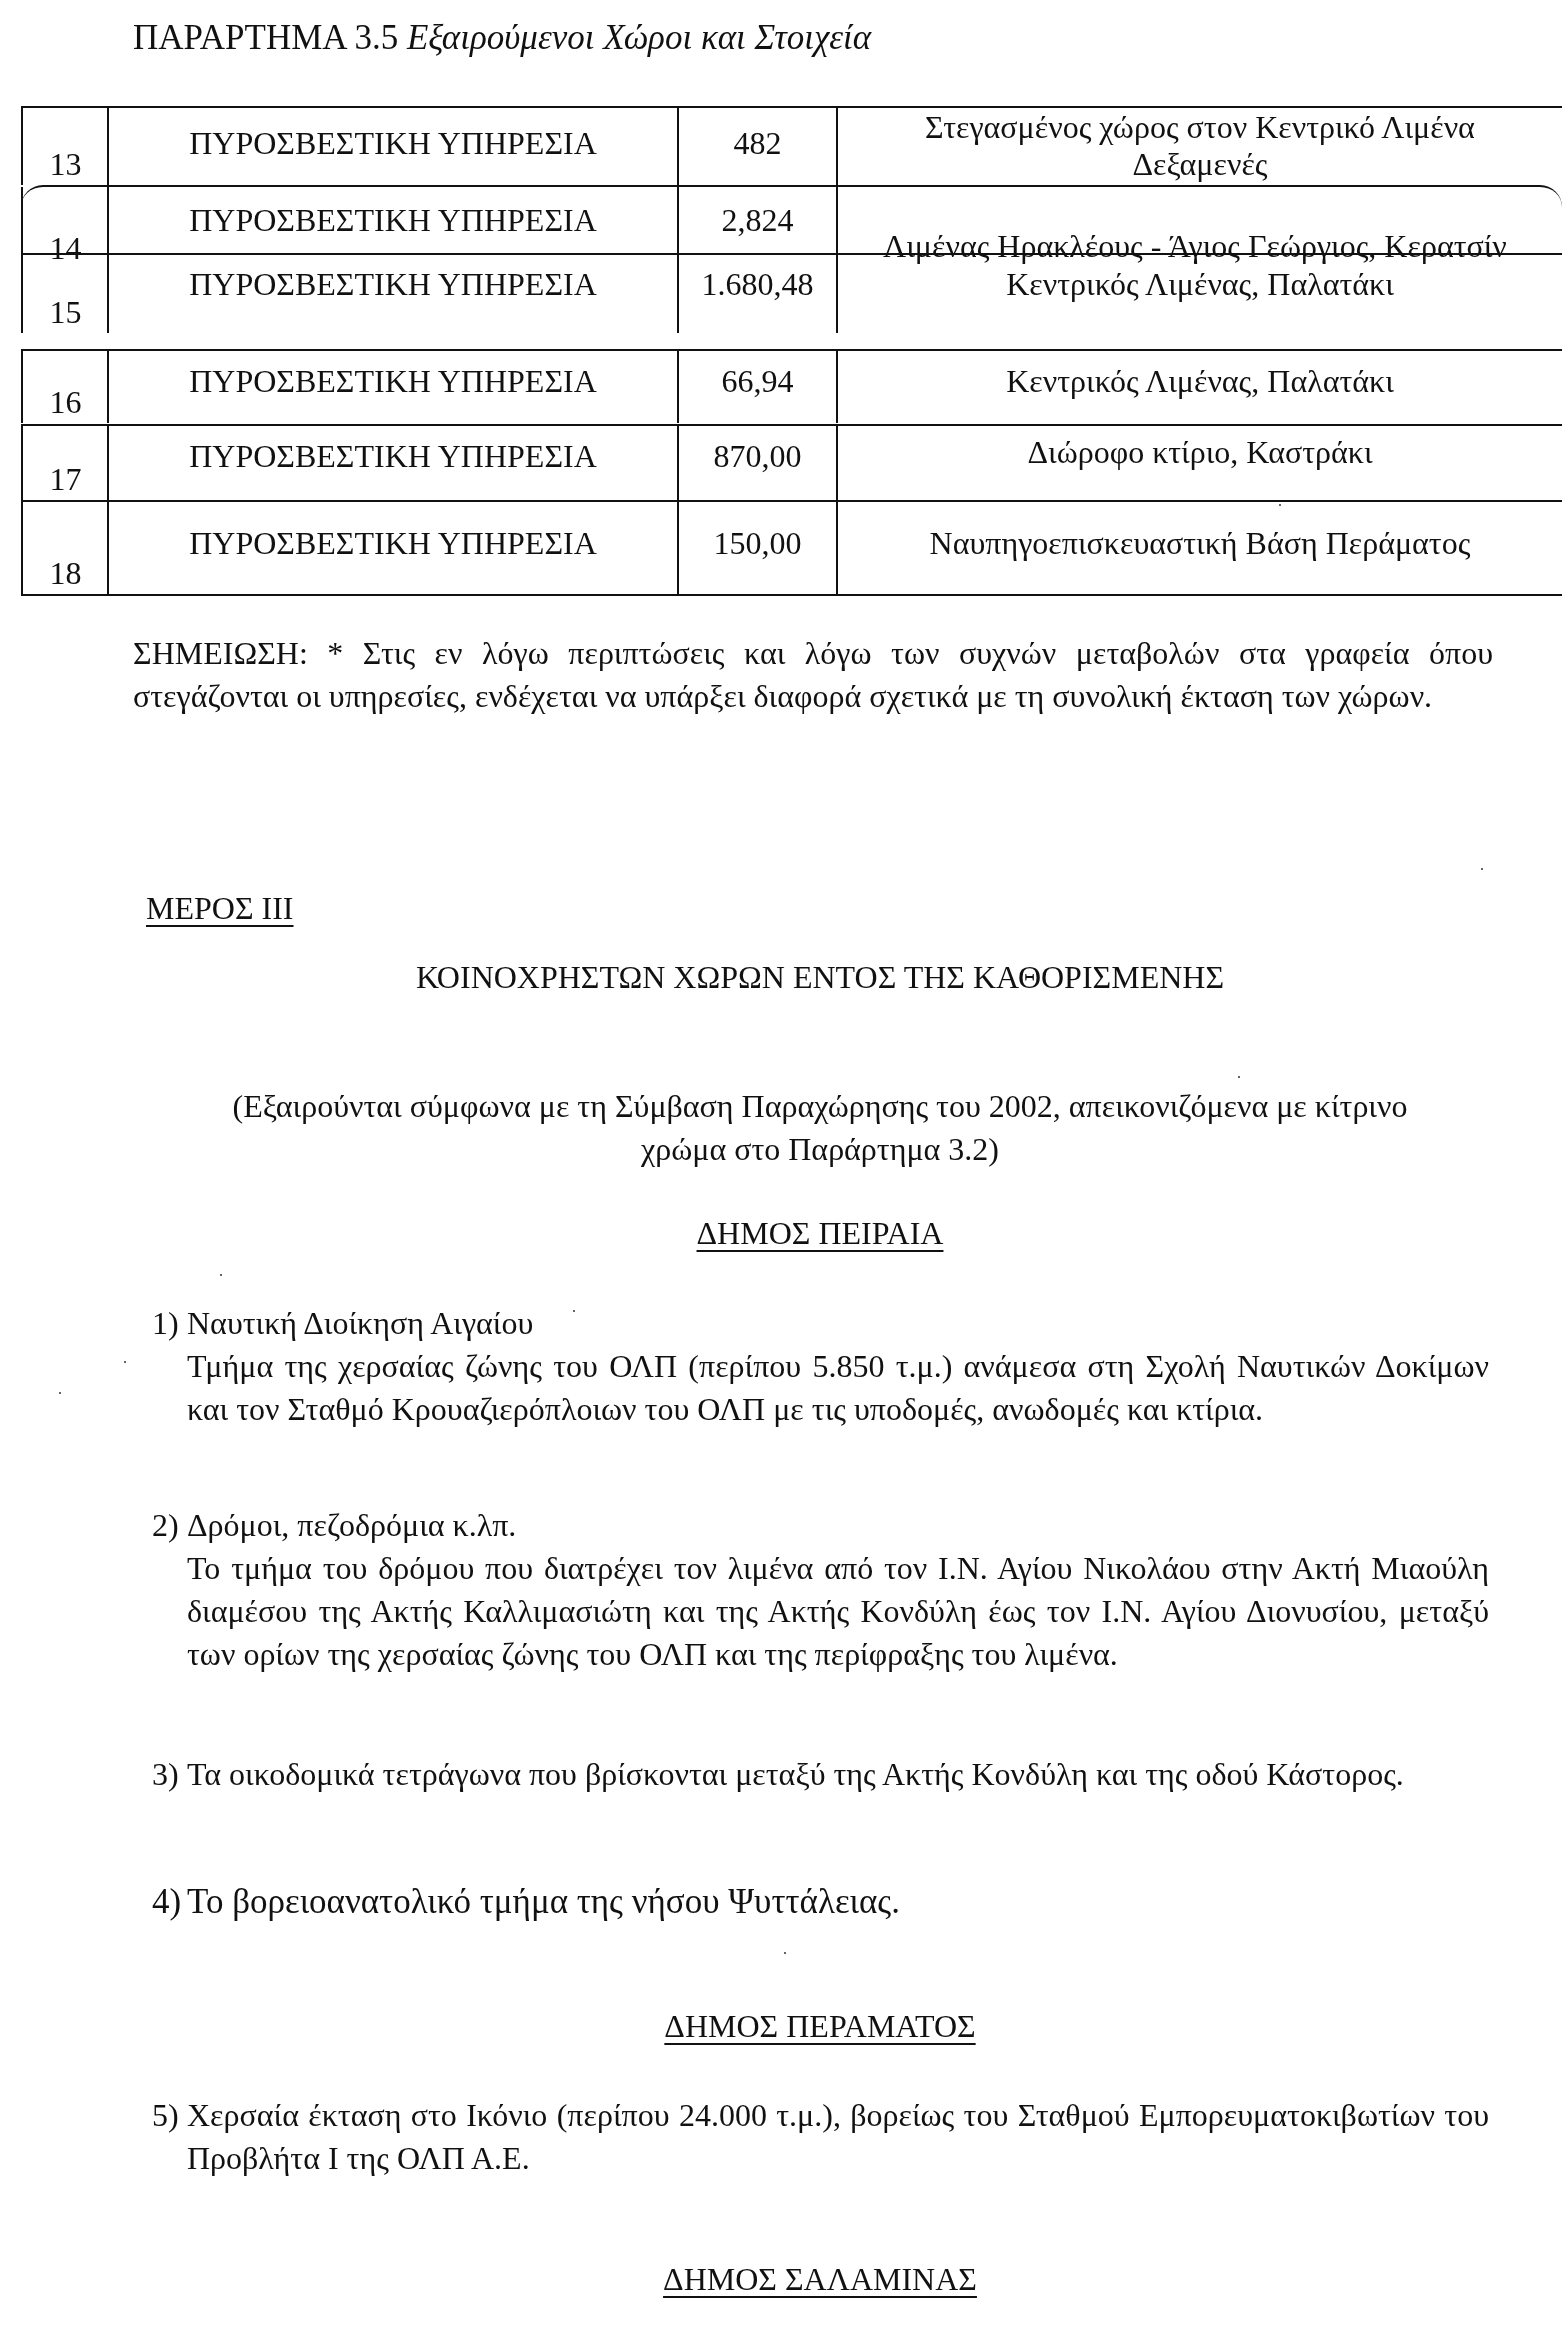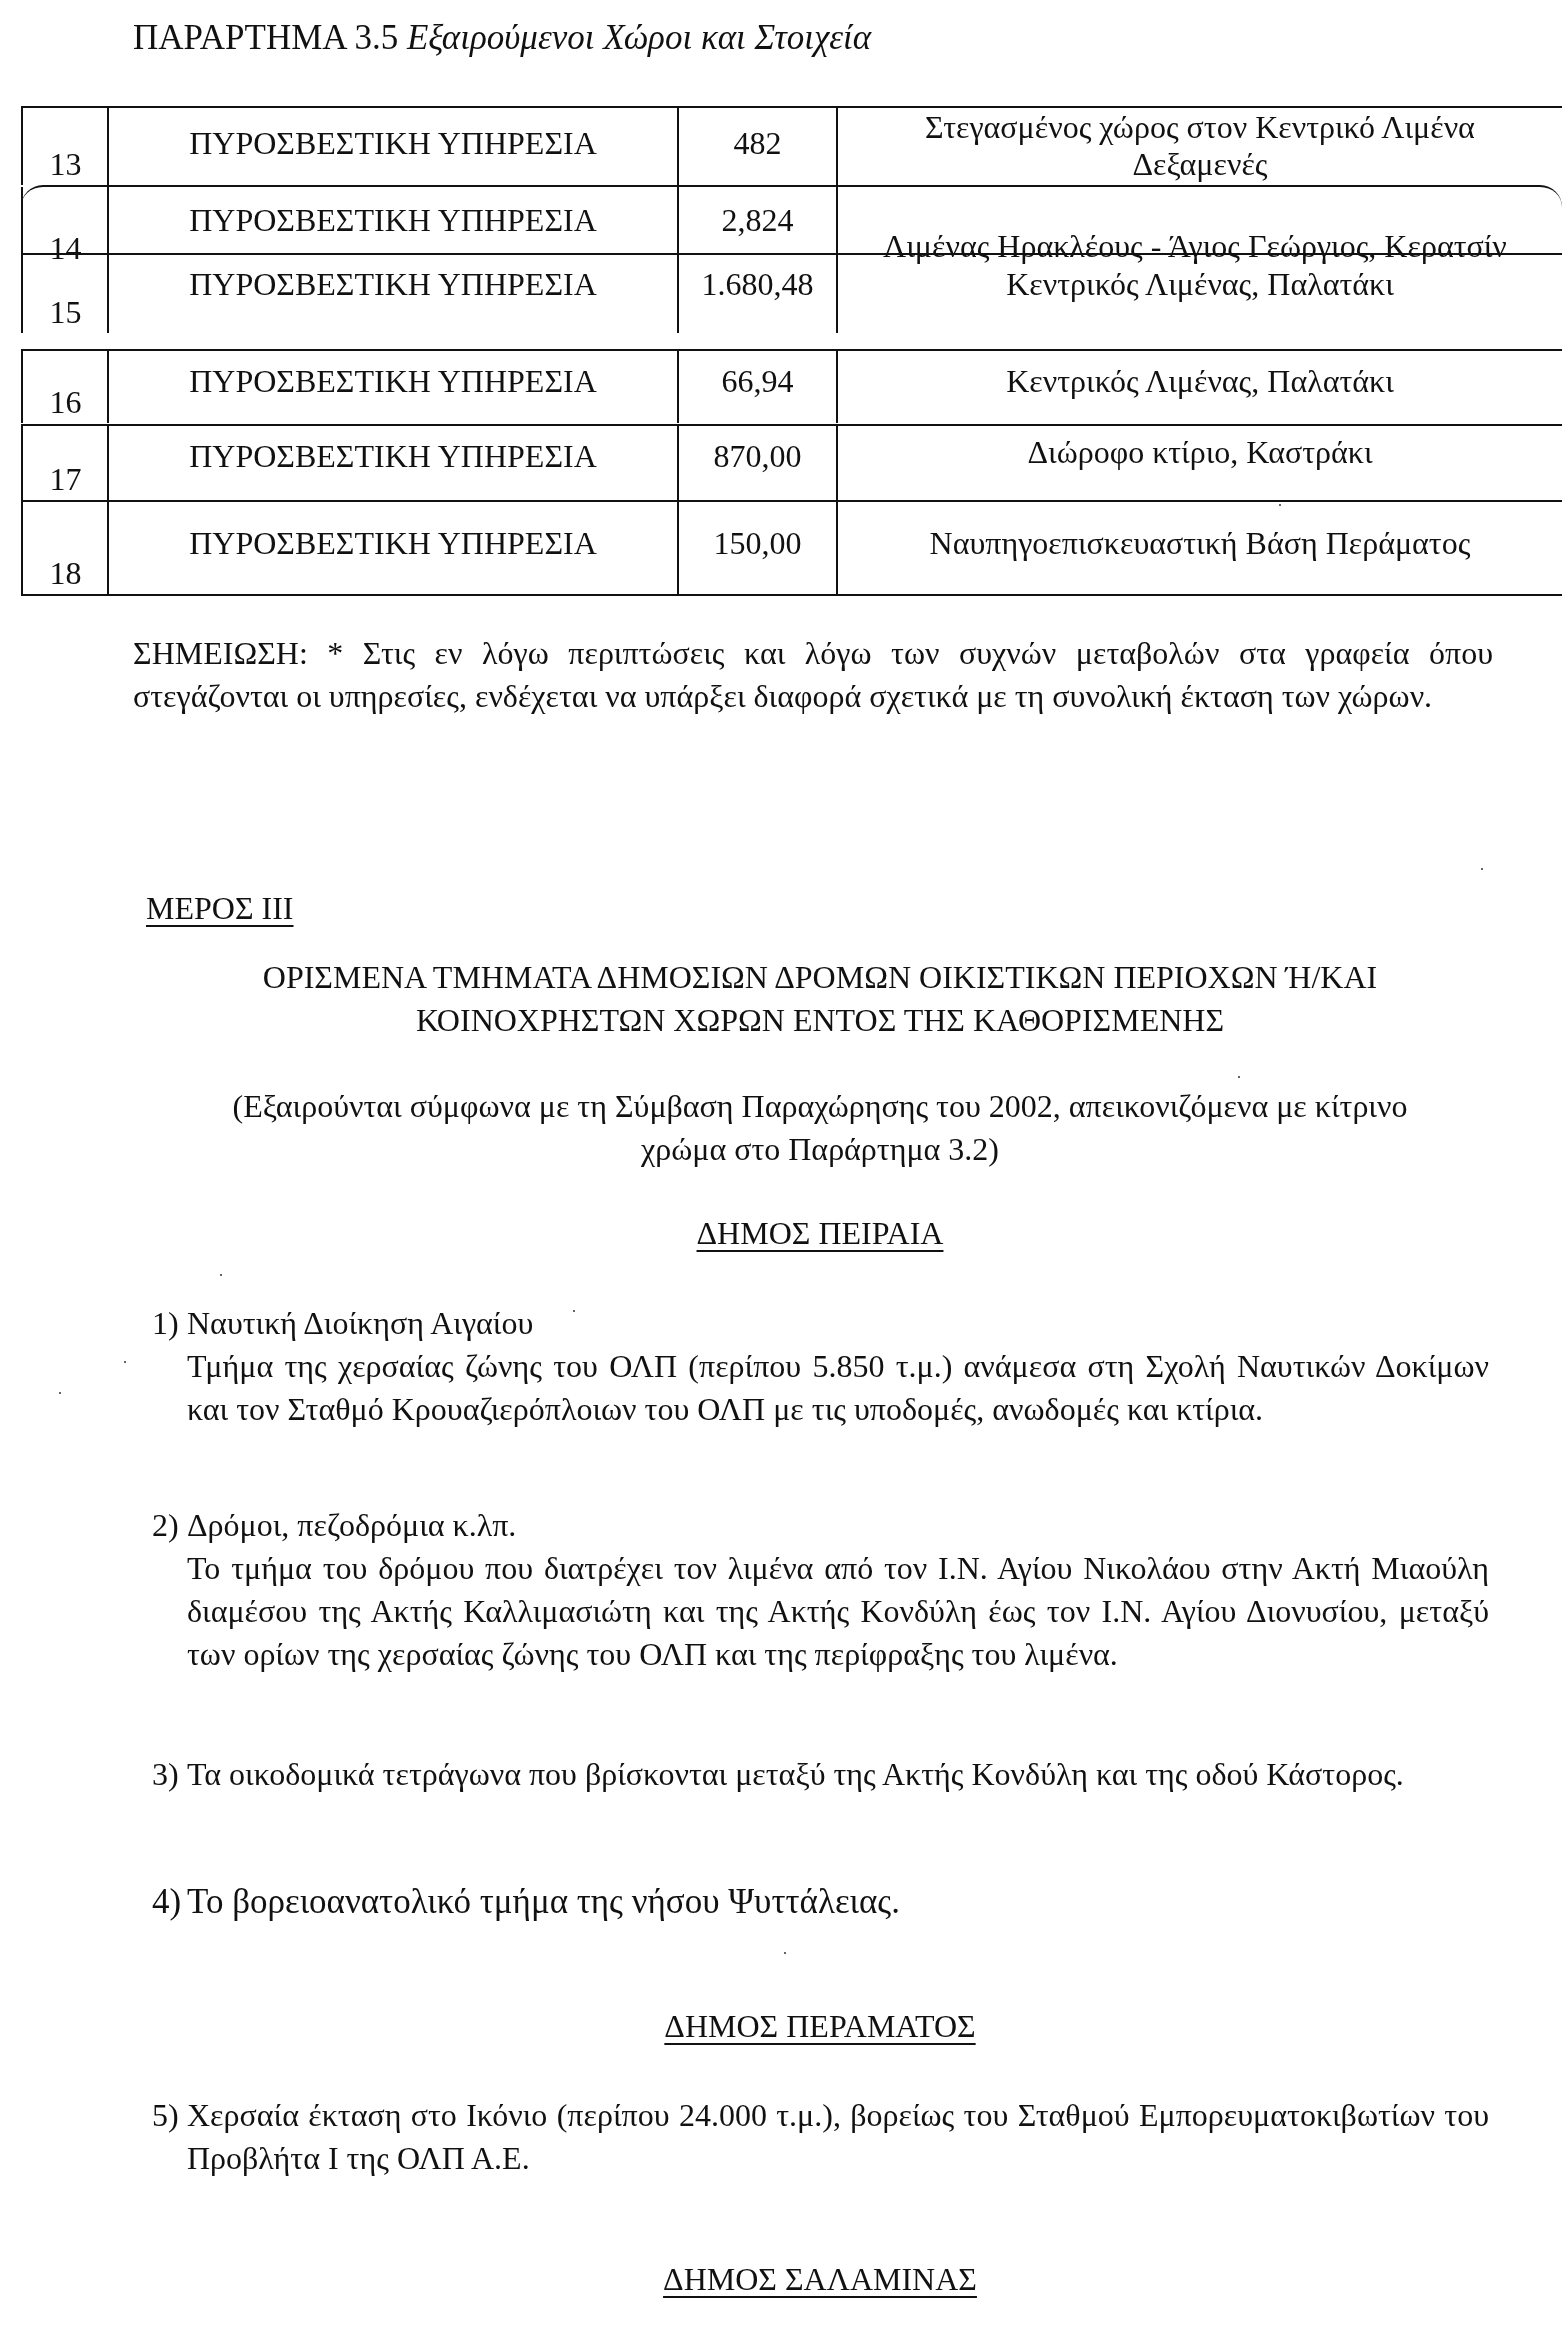--- a/index.html
+++ b/index.html
@@ -140,21 +140,20 @@
       <span class="loc-txt" style="top:22.4px">Ναυπηγοεπισκευαστική Βάση Περάματος</span>
     </div>
   </div>
 </div>
 
 <div class="abs note">ΣΗΜΕΙΩΣΗ: * Στις εν λόγω περιπτώσεις και λόγω των συχνών μεταβολών στα γραφεία όπου στεγάζονται οι υπηρεσίες, ενδέχεται να υπάρξει διαφορά σχετικά με τη συνολική έκταση των χώρων.</div>
 
 <div class="abs part">ΜΕΡΟΣ ΙΙΙ</div>
 
 <div class="abs centered title-block">
-  <div>ΟΡΙΣΜΕΝΑ ΤΜΗΜΑΤΑ ΔΗΜΟΣΙΩΝ ΔΡΟΜΩΝ ΟΙΚΙΣΤΙΚΩΝ ΠΕΡΙΟΧΩΝ Ή/ΚΑΙ</div>
   <div>ΚΟΙΝΟΧΡΗΣΤΩΝ ΧΩΡΩΝ ΕΝΤΟΣ ΤΗΣ ΚΑΘΟΡΙΣΜΕΝΗΣ</div>
 </div>
 <div class="abs centered sub-block">
   <div>(Εξαιρούνται σύμφωνα με τη Σύμβαση Παραχώρησης του 2002, απεικονιζόμενα με κίτρινο</div>
   <div>χρώμα στο Παράρτημα 3.2)</div>
 </div>
 
 <div class="abs centered" style="top:1212px;">
   <span class="muni">ΔΗΜΟΣ ΠΕΙΡΑΙΑ</span>
 </div>

